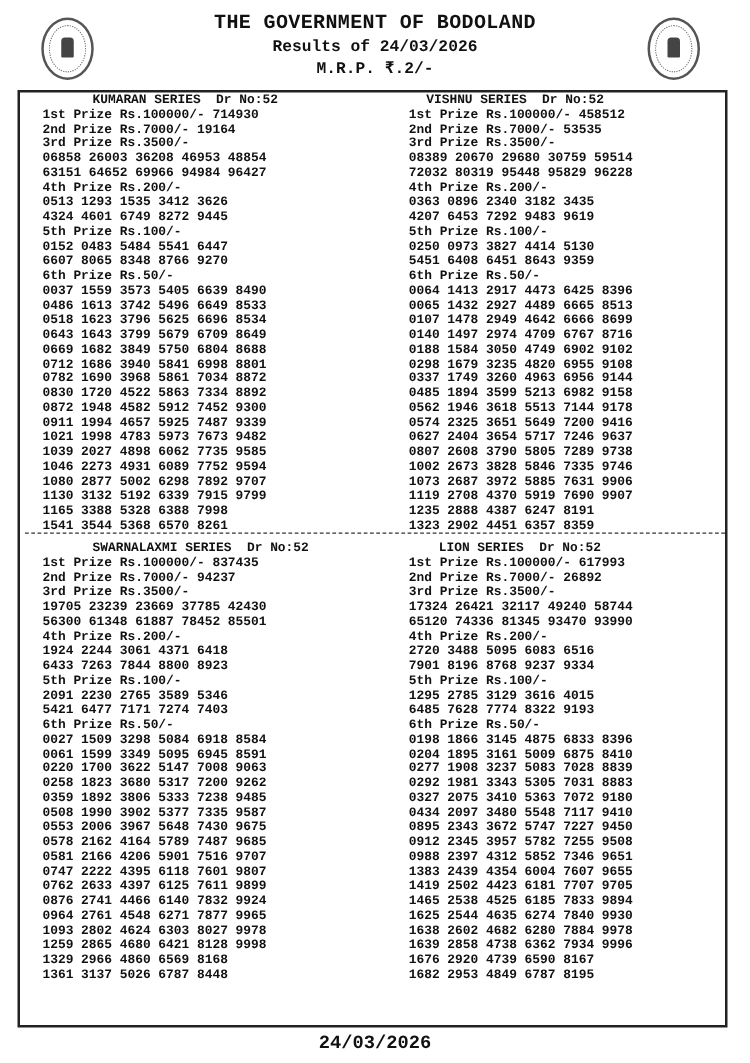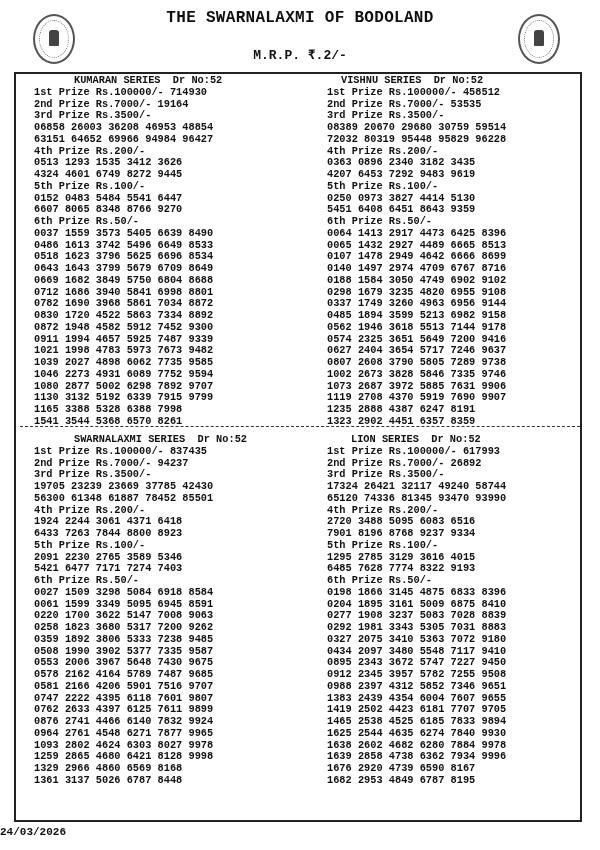--- a/index.html
+++ b/index.html
@@ -11,28 +11,29 @@
   .emblem.left { left: 33px; }
   .emblem.right { left: 518px; }
   .title { position: absolute; left: 0; width: 600px; text-align: center; top: 9px; font-size: 16px; font-weight: bold; letter-spacing: 0.3px; }
   .sub { position: absolute; left: 0; width: 600px; text-align: center; top: 30px; font-size: 13px; font-weight: bold; }
   .mrp { position: absolute; left: 0; width: 600px; text-align: center; top: 47px; font-size: 13px; font-weight: bold; }
   .frame { position: absolute; left: 14px; top: 72px; width: 568px; height: 750px; border: 2px solid #222; box-sizing: border-box; }
   .block { position: absolute; font-size: 10.3px; line-height: 11.75px; font-weight: bold; white-space: pre; }
   .block .line { display: block; height: 11.75px; }
   .block .head { display: block; height: 11.75px; padding-left: 40px; }
   .sep { position: absolute; left: 20px; top: 426px; width: 560px; height: 0; border-top: 1.5px dashed #333; }
-  .footer { position: absolute; left: 0; width: 600px; top: 826px; font-size: 11px; font-weight: bold; }
+  .footer { position: absolute; left: 0; width: 600px; text-align: center; top: 826px; font-size: 15px; font-weight: bold; }
 </style>
 </head>
 <body>
 
 <div class="header">
   <div class="emblem left"></div>
-  <div class="title">THE SWARNALAXMI OF BODOLAND</div>
+  <div class="title">THE GOVERNMENT OF BODOLAND</div>
+  <div class="sub">Results of 24/03/2026</div>
   <div class="mrp">M.R.P.  ₹.2/-</div>
   <div class="emblem right"></div>
 </div>
 
 <div class="frame"></div>
 
 <div class="block" id="s0" style="left:34px; top:75px;"><span class="head">KUMARAN SERIES  Dr No:52</span><span class="line">1st Prize Rs.100000/- 714930</span><span class="line">2nd Prize Rs.7000/- 19164</span><span class="line">3rd Prize Rs.3500/-</span><span class="line">06858 26003 36208 46953 48854</span><span class="line">63151 64652 69966 94984 96427</span><span class="line">4th Prize Rs.200/-</span><span class="line">0513 1293 1535 3412 3626</span><span class="line">4324 4601 6749 8272 9445</span><span class="line">5th Prize Rs.100/-</span><span class="line">0152 0483 5484 5541 6447</span><span class="line">6607 8065 8348 8766 9270</span><span class="line">6th Prize Rs.50/-</span><span class="line">0037 1559 3573 5405 6639 8490</span><span class="line">0486 1613 3742 5496 6649 8533</span><span class="line">0518 1623 3796 5625 6696 8534</span><span class="line">0643 1643 3799 5679 6709 8649</span><span class="line">0669 1682 3849 5750 6804 8688</span><span class="line">0712 1686 3940 5841 6998 8801</span><span class="line">0782 1690 3968 5861 7034 8872</span><span class="line">0830 1720 4522 5863 7334 8892</span><span class="line">0872 1948 4582 5912 7452 9300</span><span class="line">0911 1994 4657 5925 7487 9339</span><span class="line">1021 1998 4783 5973 7673 9482</span><span class="line">1039 2027 4898 6062 7735 9585</span><span class="line">1046 2273 4931 6089 7752 9594</span><span class="line">1080 2877 5002 6298 7892 9707</span><span class="line">1130 3132 5192 6339 7915 9799</span><span class="line">1165 3388 5328 6388 7998</span><span class="line">1541 3544 5368 6570 8261</span></div>
 <div class="block" id="s1" style="left:327px; top:75px;"><span class="head" style="padding-left: 14px;">VISHNU SERIES  Dr No:52</span><span class="line">1st Prize Rs.100000/- 458512</span><span class="line">2nd Prize Rs.7000/- 53535</span><span class="line">3rd Prize Rs.3500/-</span><span class="line">08389 20670 29680 30759 59514</span><span class="line">72032 80319 95448 95829 96228</span><span class="line">4th Prize Rs.200/-</span><span class="line">0363 0896 2340 3182 3435</span><span class="line">4207 6453 7292 9483 9619</span><span class="line">5th Prize Rs.100/-</span><span class="line">0250 0973 3827 4414 5130</span><span class="line">5451 6408 6451 8643 9359</span><span class="line">6th Prize Rs.50/-</span><span class="line">0064 1413 2917 4473 6425 8396</span><span class="line">0065 1432 2927 4489 6665 8513</span><span class="line">0107 1478 2949 4642 6666 8699</span><span class="line">0140 1497 2974 4709 6767 8716</span><span class="line">0188 1584 3050 4749 6902 9102</span><span class="line">0298 1679 3235 4820 6955 9108</span><span class="line">0337 1749 3260 4963 6956 9144</span><span class="line">0485 1894 3599 5213 6982 9158</span><span class="line">0562 1946 3618 5513 7144 9178</span><span class="line">0574 2325 3651 5649 7200 9416</span><span class="line">0627 2404 3654 5717 7246 9637</span><span class="line">0807 2608 3790 5805 7289 9738</span><span class="line">1002 2673 3828 5846 7335 9746</span><span class="line">1073 2687 3972 5885 7631 9906</span><span class="line">1119 2708 4370 5919 7690 9907</span><span class="line">1235 2888 4387 6247 8191</span><span class="line">1323 2902 4451 6357 8359</span></div>
 <div class="sep"></div>
 <div class="block" id="s2" style="left:34px; top:434px;"><span class="head">SWARNALAXMI SERIES  Dr No:52</span><span class="line">1st Prize Rs.100000/- 837435</span><span class="line">2nd Prize Rs.7000/- 94237</span><span class="line">3rd Prize Rs.3500/-</span><span class="line">19705 23239 23669 37785 42430</span><span class="line">56300 61348 61887 78452 85501</span><span class="line">4th Prize Rs.200/-</span><span class="line">1924 2244 3061 4371 6418</span><span class="line">6433 7263 7844 8800 8923</span><span class="line">5th Prize Rs.100/-</span><span class="line">2091 2230 2765 3589 5346</span><span class="line">5421 6477 7171 7274 7403</span><span class="line">6th Prize Rs.50/-</span><span class="line">0027 1509 3298 5084 6918 8584</span><span class="line">0061 1599 3349 5095 6945 8591</span><span class="line">0220 1700 3622 5147 7008 9063</span><span class="line">0258 1823 3680 5317 7200 9262</span><span class="line">0359 1892 3806 5333 7238 9485</span><span class="line">0508 1990 3902 5377 7335 9587</span><span class="line">0553 2006 3967 5648 7430 9675</span><span class="line">0578 2162 4164 5789 7487 9685</span><span class="line">0581 2166 4206 5901 7516 9707</span><span class="line">0747 2222 4395 6118 7601 9807</span><span class="line">0762 2633 4397 6125 7611 9899</span><span class="line">0876 2741 4466 6140 7832 9924</span><span class="line">0964 2761 4548 6271 7877 9965</span><span class="line">1093 2802 4624 6303 8027 9978</span><span class="line">1259 2865 4680 6421 8128 9998</span><span class="line">1329 2966 4860 6569 8168</span><span class="line">1361 3137 5026 6787 8448</span></div>

